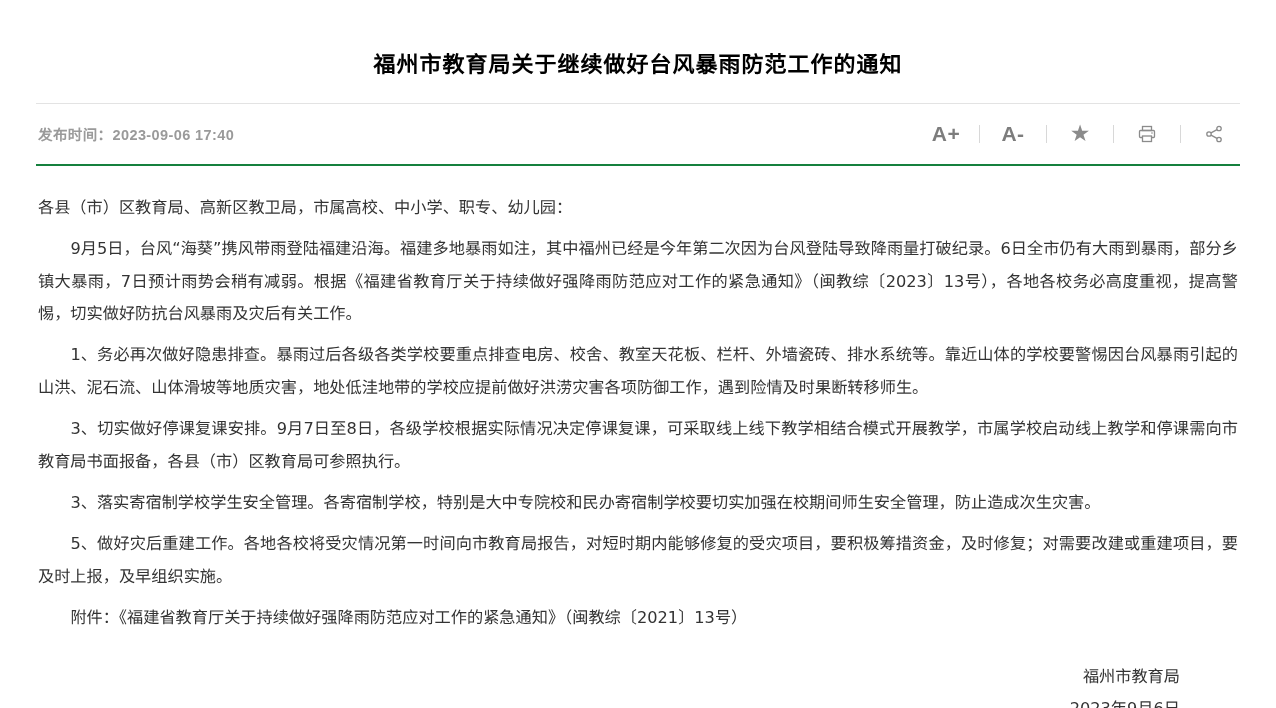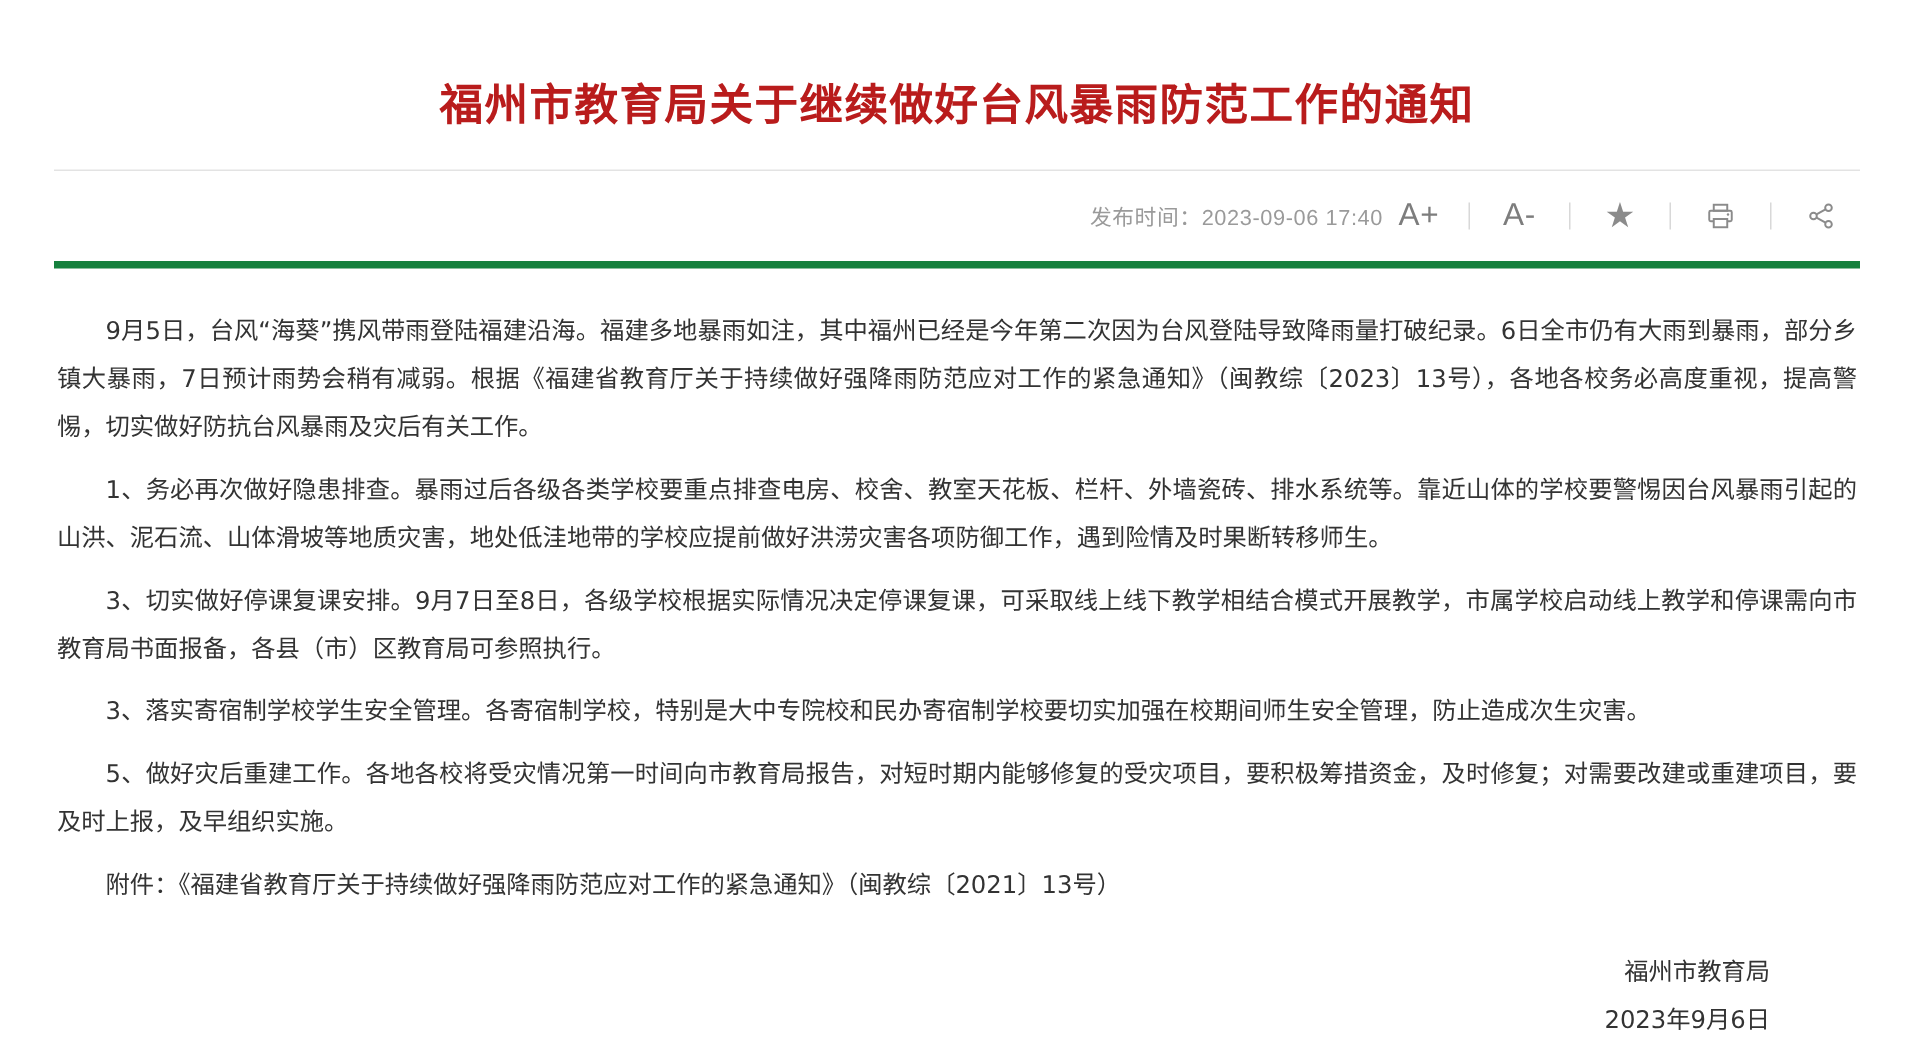--- a/index.html
+++ b/index.html
@@ -16,38 +16,39 @@
   }
   .page {
     position: relative;
     width: 1276px;
     height: 708px;
     box-sizing: border-box;
     padding: 0 36px;
   }
   .doc-title {
     text-align: center;
-    color: #b91c1c;
-    font-size: 29px;
+    color: #000000;
+    font-size: 22px;
     font-weight: bold;
     letter-spacing: 1px;
     line-height: 1.4;
     margin: 0;
     padding: 50px 60px 22px 60px;
     font-family: "DejaVu Sans", "Liberation Sans", sans-serif;
   }
   .meta-bar {
     position: relative;
     border-top: 1px solid #e3e3e3;
-    border-bottom: 5px solid #15803d;
+    border-bottom: 2px solid #15803d;
     height: 60px;
     display: flex;
     align-items: center;
-    justify-content: flex-end;
+    justify-content: space-between;
     padding: 0 2px;
+    font-weight: bold;
   }
   .publish-time {
     color: #9a9a9a;
     font-size: 14.5px;
     letter-spacing: 0.4px;
     white-space: nowrap;
   }
   .tools {
     display: flex;
     align-items: center;
@@ -143,20 +144,21 @@
           <circle cx="5" cy="10" r="2.2"></circle>
           <circle cx="15" cy="15.5" r="2.2"></circle>
           <line x1="7" y1="8.9" x2="13" y2="5.6"></line>
           <line x1="7" y1="11.1" x2="13" y2="14.4"></line>
         </svg>
       </div>
     </div>
   </div>
 
   <div class="body-text">
+    <p>各县（市）区教育局、高新区教卫局，市属高校、中小学、职专、幼儿园：</p>
     <p class="indent">9月5日，台风“海葵”携风带雨登陆福建沿海。福建多地暴雨如注，其中福州已经是今年第二次因为台风登陆导致降雨量打破纪录。6日全市仍有大雨到暴雨，部分乡镇大暴雨，7日预计雨势会稍有减弱。根据《福建省教育厅关于持续做好强降雨防范应对工作的紧急通知》（闽教综〔2023〕13号），各地各校务必高度重视，提高警惕，切实做好防抗台风暴雨及灾后有关工作。</p>
     <p class="indent">1、务必再次做好隐患排查。暴雨过后各级各类学校要重点排查电房、校舍、教室天花板、栏杆、外墙瓷砖、排水系统等。靠近山体的学校要警惕因台风暴雨引起的山洪、泥石流、山体滑坡等地质灾害，地处低洼地带的学校应提前做好洪涝灾害各项防御工作，遇到险情及时果断转移师生。</p>
     <p class="indent">3、切实做好停课复课安排。9月7日至8日，各级学校根据实际情况决定停课复课，可采取线上线下教学相结合模式开展教学，市属学校启动线上教学和停课需向市教育局书面报备，各县（市）区教育局可参照执行。</p>
     <p class="indent">3、落实寄宿制学校学生安全管理。各寄宿制学校，特别是大中专院校和民办寄宿制学校要切实加强在校期间师生安全管理，防止造成次生灾害。</p>
     <p class="indent">5、做好灾后重建工作。各地各校将受灾情况第一时间向市教育局报告，对短时期内能够修复的受灾项目，要积极筹措资金，及时修复；对需要改建或重建项目，要及时上报，及早组织实施。</p>
     <p class="indent">附件：《福建省教育厅关于持续做好强降雨防范应对工作的紧急通知》（闽教综〔2021〕13号）</p>
   </div>
 
   <div class="sign">
     <div>福州市教育局</div>

